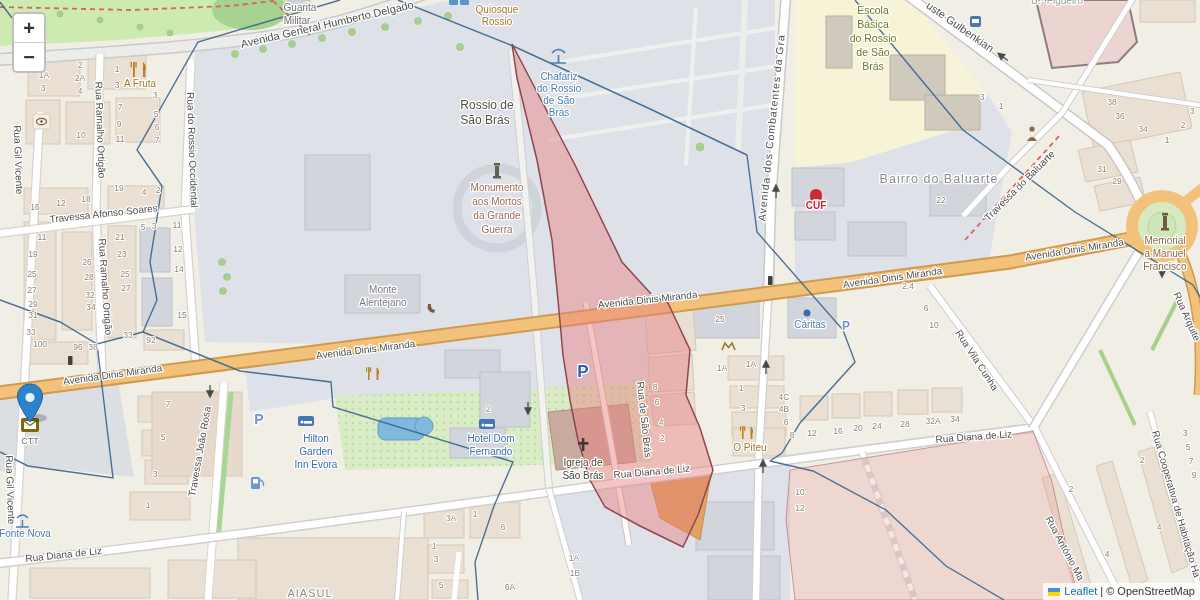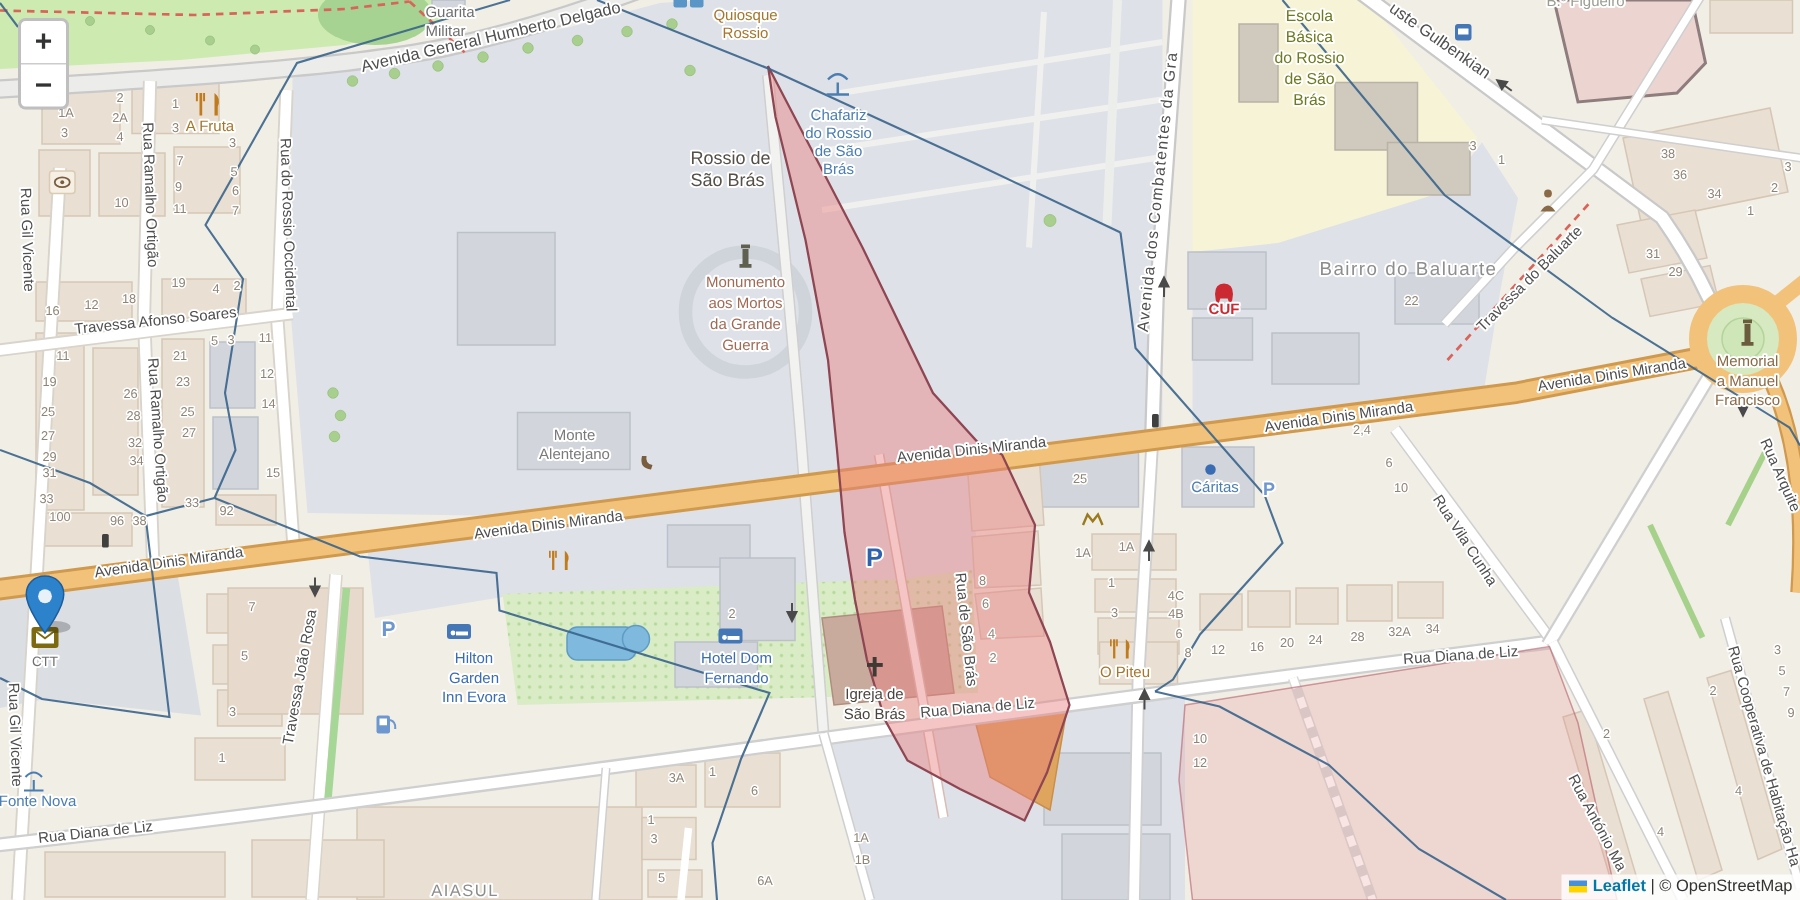--- a/index.html
+++ b/index.html
@@ -2,21 +2,21 @@
 <html><head>
 <meta charset="utf-8">
 <style>
   html,body{margin:0;padding:0;background:#fff;}
   #map{position:relative;width:1200px;height:600px;overflow:hidden;background:#f1eee6;font-family:"Liberation Sans",sans-serif;}
   svg text{font-family:"Liberation Sans",sans-serif;}
   .zoomctl{position:absolute;top:12px;left:12px;width:30px;border:2px solid rgba(0,0,0,0.25);border-radius:5px;background:#fff;z-index:20;}
   .zoomctl a{display:block;width:30px;height:28px;line-height:28px;text-align:center;font-size:20px;font-weight:bold;color:#333;text-decoration:none;cursor:pointer;}
   .zoomctl a:first-child{border-bottom:1px solid #ccc;}
   .attrib{position:absolute;right:0;bottom:0;height:17px;line-height:17px;background:rgba(255,255,255,0.8);padding:0 5px;font-size:11px;color:#333;z-index:20;white-space:nowrap;}
-  .attrib a{color:#0078a8;text-decoration:none;cursor:pointer;font-weight:bold;}
+  .attrib a{color:#0078a8;text-decoration:none;cursor:pointer;}
   .flag{display:inline-block;width:12px;height:8px;vertical-align:-1px;margin-right:4px;background:linear-gradient(#4891d9 50%,#ffd500 50%);}
   .sep{color:#333;margin:0 3px;}
 </style>
 </head>
 <body>
 
 <div id="map">
 <svg id="mapsvg" width="1200" height="600" viewBox="0 0 1200 600" xmlns="http://www.w3.org/2000/svg">
   <defs>
     <pattern id="gardendots" width="7" height="7" patternUnits="userSpaceOnUse">

